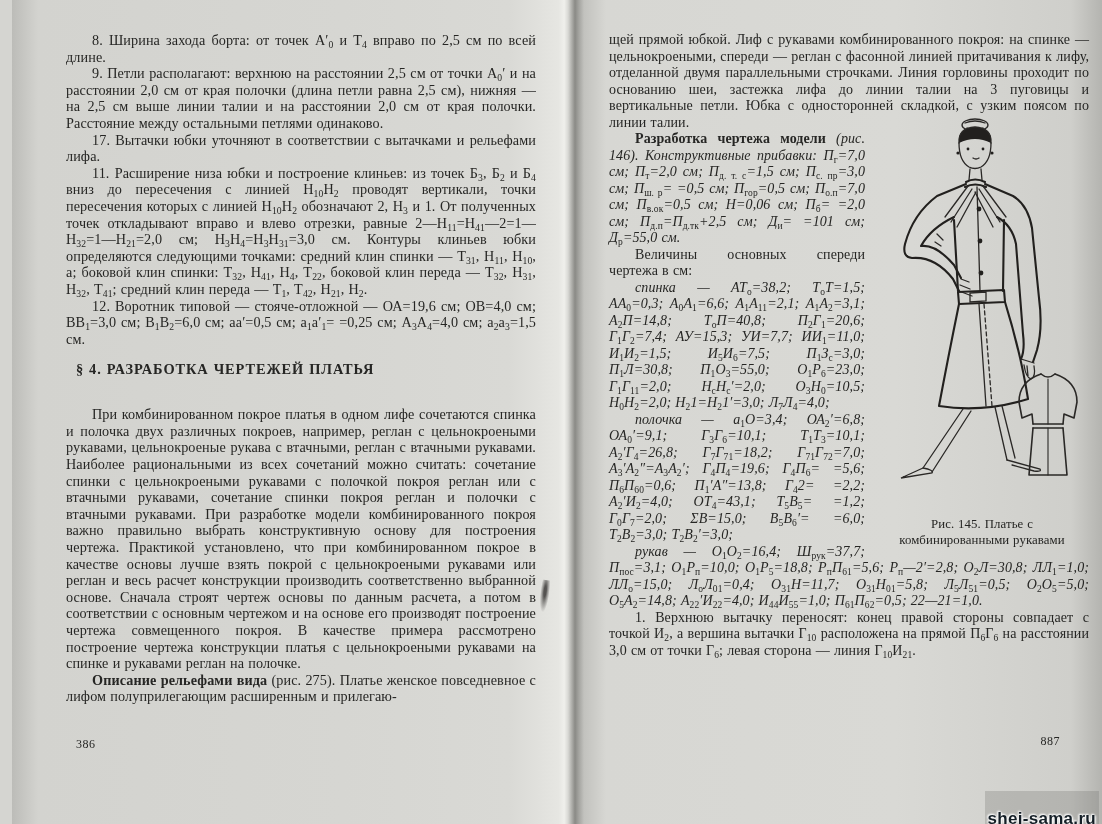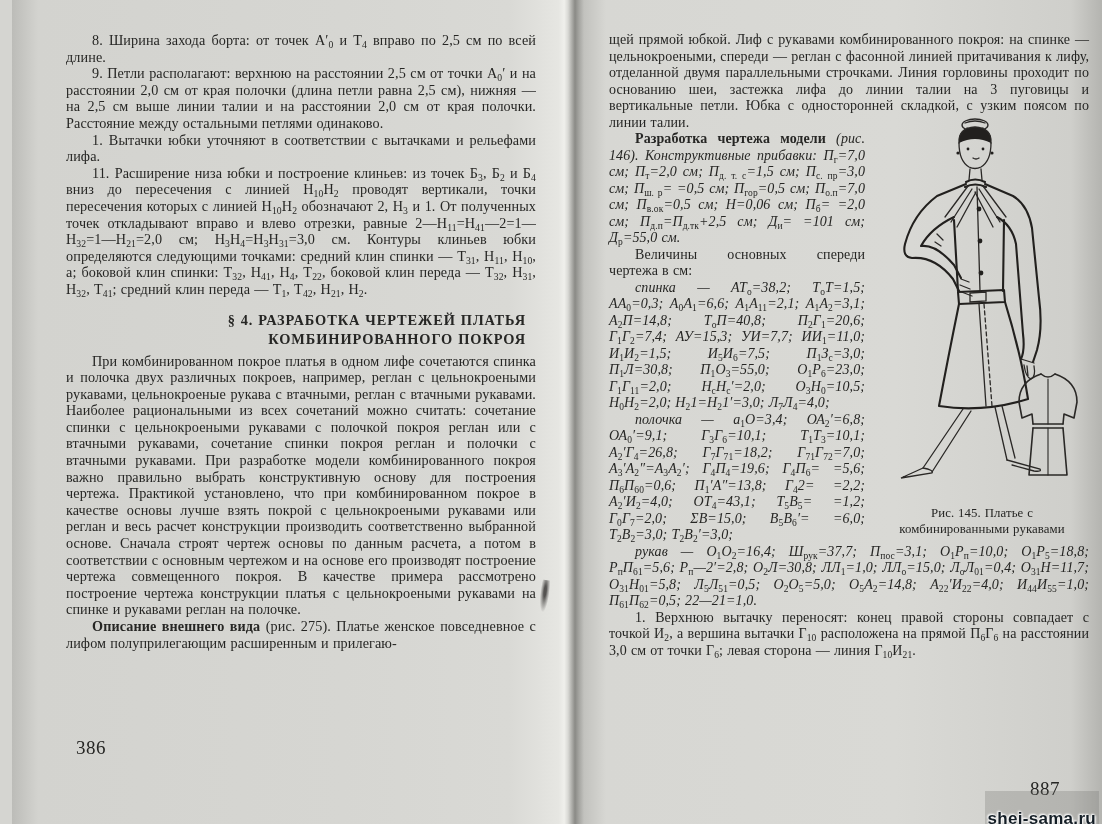--- a/index.html
+++ b/index.html
@@ -27,35 +27,35 @@
   .pagebody {
     position:relative; height:764px; overflow:hidden;
     text-align:justify; word-spacing:0.5px; letter-spacing:0.1px;
   }
   .page-left .pagebody { padding:32px 28px 0 54px; font-size:14.2px; line-height:16.6px; }
   .page-right .pagebody { padding:32px 13px 0 25px; font-size:14px; line-height:16.5px; }
   p { margin:0; }
   .ind { text-indent:26px; }
   sub { font-size:68%; line-height:0; vertical-align:-0.28em; }
   .sect {
-    margin:13px 10px 4px 10px; text-align:right; font-size:14.4px;
+    margin:13px 10px 27px 10px; text-align:left; font-size:14.4px;
     font-weight:bold; letter-spacing:0.9px; line-height:19px; text-indent:0;
   }
   .frm { font-style:italic; }
   .frm sub, .upr { font-style:normal; }
-  .pagenum { position:absolute; font-size:19px; letter-spacing:0.5px; }
+  .pagenum { position:absolute; font-size:12px; letter-spacing:0.5px; }
   .pn-left { left:64px; top:737px; }
-  .pn-right { right:42px; top:734px;margin-top:44px; }
+  .pn-right { right:42px; top:734px; }
   .fl-spacer { float:right; width:1px; height:84px; margin-right:-1px; }
   .figurebox {
     float:right; clear:right; width:214px; margin:2px 0 6px 10px;
   }
   .figurebox svg { display:block; width:214px; height:382px; }
   .figurebox figcaption {
-    margin-top:8px; font-size:12.8px; line-height:15.5px; text-align:center;
+    margin-top:19px; font-size:12.8px; line-height:15.5px; text-align:center;
     text-indent:0; padding:0 6px;
   }
   .ink { stroke:#22201e; fill:none; stroke-width:2.1; stroke-linecap:round; stroke-linejoin:round; }
   .ink-thin { stroke:#2a2826; fill:none; stroke-width:1.3; stroke-linecap:round; }
   .ink-fill { fill:#22201e; stroke:none; }
   .bk { stroke:#2a2826; fill:none; stroke-width:1.6; stroke-linecap:round; stroke-linejoin:round; }
   .smudge {
     position:absolute; left:540px; top:580px; width:9px; height:32px;
     background:radial-gradient(ellipse at 50% 35%, #3c3a38 0 18%, rgba(60,58,56,0.55) 40%, rgba(60,58,56,0) 72%);
     transform:rotate(7deg); opacity:0.85;
@@ -72,28 +72,28 @@
 <body>
 
 <div class="scan">
 
   <div class="edge-left"></div>
 
   <div class="page-left">
     <div class="pagebody">
       <p class="ind">8. Ширина захода борта: от точек А′<sub>0</sub> и Т<sub>4</sub> вправо по 2,5 см по всей длине.</p>
       <p class="ind">9. Петли располагают: верхнюю на расстоянии 2,5 см от точки А<sub>0</sub>′ и на расстоянии 2,0 см от края полочки (длина петли равна 2,5 см), нижняя — на 2,5 см выше линии талии и на расстоянии 2,0 см от края полочки. Расстояние между остальными петлями одинаково.</p>
-      <p class="ind">1. Вытачки юбки уточняют в соответствии с вытачками и рельефами лифа.</p>
+      <p class="ind">17. Вытачки юбки уточняют в соответствии с вытачками и рельефами лифа.</p>
       <p class="ind">11. Расширение низа юбки и построение клиньев: из точек Б<sub>3</sub>, Б<sub>2</sub> и Б<sub>4</sub> вниз до пересечения с линией Н<sub>10</sub>Н<sub>2</sub> проводят вертикали, точки пересечения которых с линией Н<sub>10</sub>Н<sub>2</sub> обозначают 2, Н<sub>3</sub> и 1. От полученных точек откладывают вправо и влево отрезки, равные 2—Н<sub>11</sub>=Н<sub>41</sub>—2=1—Н<sub>32</sub>=1—Н<sub>21</sub>=2,0 см; Н<sub>3</sub>Н<sub>4</sub>=Н<sub>3</sub>Н<sub>31</sub>=3,0 см. Контуры клиньев юбки определяются следующими точками: средний клин спинки — Т<sub>31</sub>, Н<sub>11</sub>, Н<sub>10</sub>, а; боковой клин спинки: Т<sub>32</sub>, Н<sub>41</sub>, Н<sub>4</sub>, Т<sub>22</sub>, боковой клин переда — Т<sub>32</sub>, Н<sub>31</sub>, Н<sub>32</sub>, Т<sub>41</sub>; средний клин переда — Т<sub>1</sub>, Т<sub>42</sub>, Н<sub>21</sub>, Н<sub>2</sub>.</p>
+      <p class="ind">12. Воротник типовой — стояче-отложной — ОА=19,6 см; ОВ=4,0 см; ВВ<sub>1</sub>=3,0 см; В<sub>1</sub>В<sub>2</sub>=6,0 см; аа′=0,5 см; а<sub>1</sub>а′<sub>1</sub>= =0,25 см; А<sub>3</sub>А<sub>4</sub>=4,0 см; а<sub>2</sub>а<sub>3</sub>=1,5 см.</p>
       <p class="sect">
         <span>§ 4. РАЗРАБОТКА ЧЕРТЕЖЕЙ ПЛАТЬЯ</span><br>
-        <span>КОМБИНИРОВАННОГО ПОКРОЯ</span>
       </p>
       <p class="ind">При комбинированном покрое платья в одном лифе сочетаются спинка и полочка двух различных покроев, например, реглан с цельнокроеными рукавами, цельнокроеные рукава с втачными, реглан с втачными рукавами. Наиболее рациональными из всех сочетаний можно считать: сочетание спинки с цельнокроеными рукавами с полочкой покроя реглан или с втачными рукавами, сочетание спинки покроя реглан и полочки с втачными рукавами. При разработке модели комбинированного покроя важно правильно выбрать конструктивную основу для построения чертежа. Практикой установлено, что при комбинированном покрое в качестве основы лучше взять покрой с цельнокроеными рукавами или реглан и весь расчет конструкции производить соответственно выбранной основе. Сначала строят чертеж основы по данным расчета, а потом в соответствии с основным чертежом и на основе его производят построение чертежа совмещенного покроя. В качестве примера рассмотрено построение чертежа конструкции платья с цельнокроеными рукавами на спинке и рукавами реглан на полочке.</p>
-      <p class="ind"><b>Описание внешнего вида</b><span> (рис. 275). Платье женское повседневное с лифом полуприлегающим расширенным и прилегаю-</span></p>
+      <p class="ind"><b>Описание рельефами вида</b><span> (рис. 275). Платье женское повседневное с лифом полуприлегающим расширенным и прилегаю-</span></p>
     </div>
     <div class="pagenum pn-left">386</div>
   </div>
 
   <div class="gutter"></div>
   <div class="smudge"></div>
 
   <div class="page-right">
     <div class="pagebody">
 

